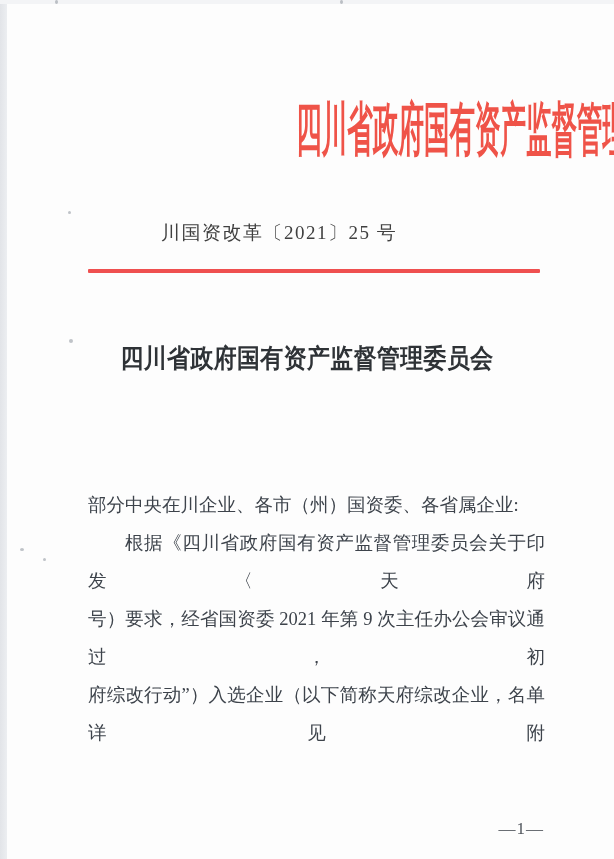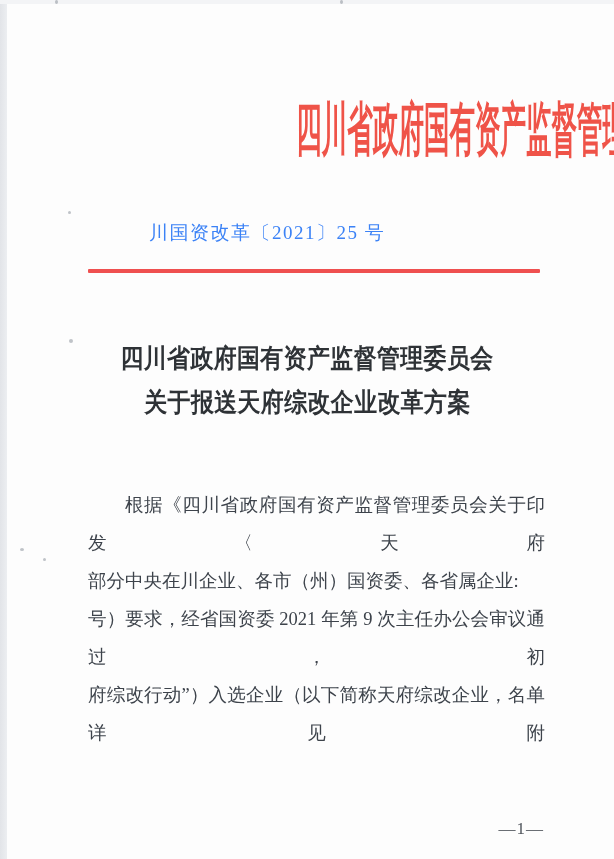--- a/index.html
+++ b/index.html
@@ -50,28 +50,28 @@
     display: inline-block;
     font-size: 58px;
     transform: scaleX(0.44);
     transform-origin: 50% 50%;
     letter-spacing: 0;
   }
   
   .doc-number {
     position: absolute;
     top: 219px;
-    left: 4px;
+    left: 16px;
     width: 514px;
     padding-left: 12px;
     box-sizing: border-box;
     text-align: center;
     font-size: 19px;
     line-height: 28px;
-    color: #3b82f6;
+    color: #404040;
     letter-spacing: 1.5px;
   }
   
   .red-rule {
     position: absolute;
     top: 269px;
     left: 88px;
     width: 452px;
     height: 4px;
     background: var(--rule-red, #ef5050);
@@ -143,26 +143,23 @@
 </div>
 
 <div class="doc-number">川国资改革〔2021〕25 号</div>
 
 <div class="red-rule"></div>
 
 <div class="doc-title">
   <div class="t-line">
     <span>四川省政府国有资产监督管理委员会</span>
   </div>
-  <div class="t-line">
-    <span>关于报送天府综改企业改革方案</span>
-  </div>
 </div>
 
 <div class="body-text">
+  <div class="b-line">部分中央在川企业、各市（州）国资委、各省属企业:</div>
   <div class="b-line just indent">根据《四川省政府国有资产监督管理委员会关于印发〈天府</div>
-  <div class="b-line">部分中央在川企业、各市（州）国资委、各省属企业:</div>
   <div class="b-line just">号）要求，经省国资委 2021 年第 9 次主任办公会审议通过，初</div>
   <div class="b-line just">府综改行动”）入选企业（以下简称天府综改企业，名单详见附</div>
 
 </div>
 
 <div class="page-number">—1—</div>
 
 </body></html>

